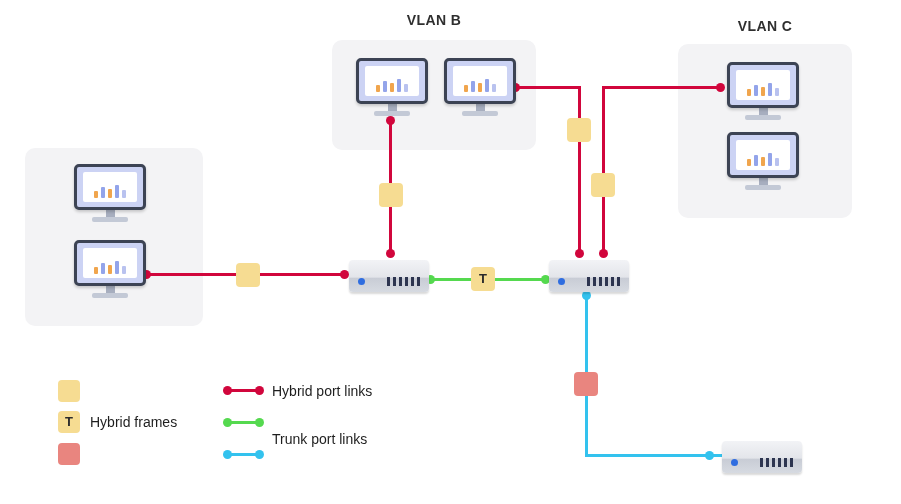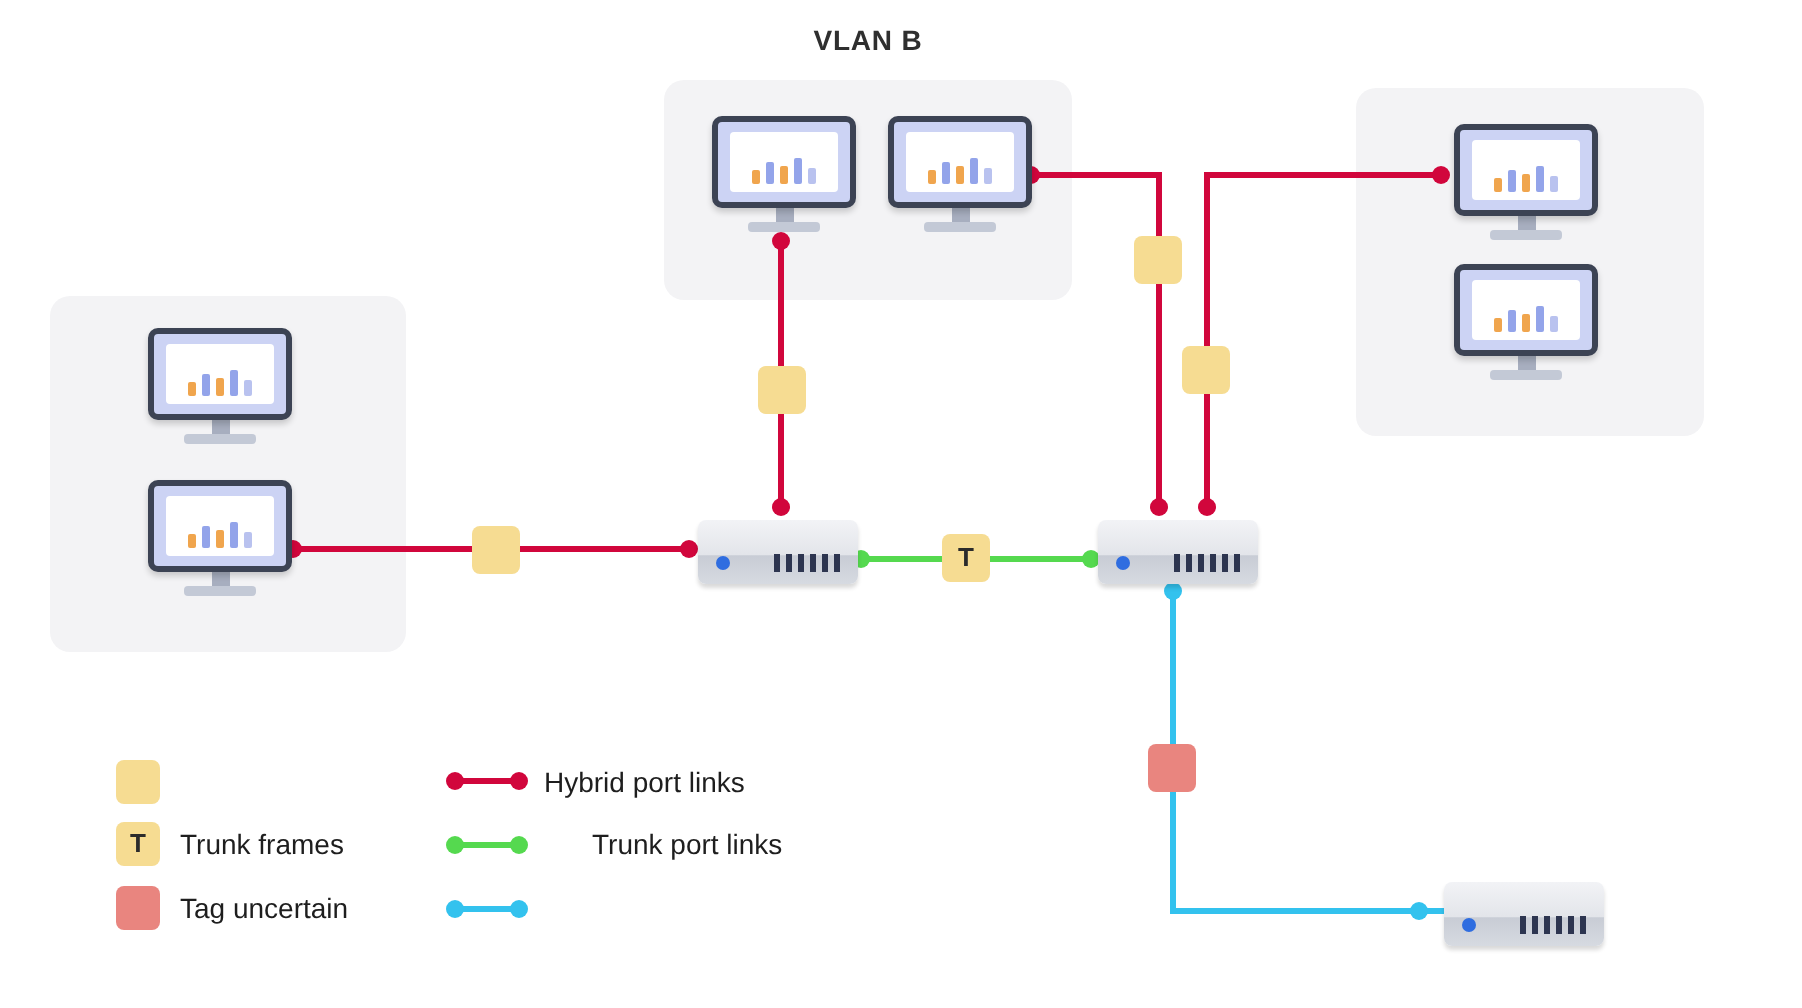--- a/index.html
+++ b/index.html
@@ -49,20 +49,21 @@
 </head>
 <body>
 
 <div id="stage">
 
   <div class="vlan-box" style="left:25px;top:148px;width:178px;height:178px;"></div>
   <div class="vlan-box" style="left:332px;top:40px;width:204px;height:110px;"></div>
   <div class="vlan-box" style="left:678px;top:44px;width:174px;height:174px;"></div>
 
   <div class="vlan-label" style="left:332px;top:12px;width:204px;">VLAN B</div>
+  <div class="vlan-label" style="left:678px;top:18px;width:174px;">VLAN C</div>
 
   <div class="line access" style="left:148px;top:273px;width:197px;height:3px;"></div>
   <div class="dot access" style="left:142px;top:270px;"></div>
   <div class="dot access" style="left:340px;top:270px;"></div>
 
   <div class="line access" style="left:389px;top:120px;width:3px;height:134px;"></div>
   <div class="dot access" style="left:386px;top:116px;"></div>
   <div class="dot access" style="left:386px;top:249px;"></div>
 
   <div class="line access" style="left:518px;top:86px;width:63px;height:3px;"></div>
@@ -206,32 +207,31 @@
         <i></i>
         <i></i>
       </span>
   </div>
 
   <div class="legend-square untagged" style="left:58px;top:380px;"></div>
 
   <div class="legend-square tagged" style="left:58px;top:411px;">
     <span class="tag-letter">T</span>
   </div>
-  <div class="legend-label" style="left:90px;top:411px;">Trunk frames</div>
+  <div class="legend-label" style="left:90px;top:411px;">Hybrid frames</div>
 
   <div class="legend-square uncertain" style="left:58px;top:443px;"></div>
-  <div class="legend-label" style="left:90px;top:443px;">Tag uncertain</div>
 
   <div class="line access" style="left:228px;top:389px;width:32px;height:3px;"></div>
   <div class="dot access" style="left:223px;top:386px;"></div>
   <div class="dot access" style="left:255px;top:386px;"></div>
   <div class="legend-label" style="left:272px;top:380px;">Hybrid port links</div>
 
   <div class="line trunk" style="left:228px;top:421px;width:32px;height:3px;"></div>
   <div class="dot trunk" style="left:223px;top:418px;"></div>
   <div class="dot trunk" style="left:255px;top:418px;"></div>
-  <div class="legend-label" style="left:272px;top:411px;margin-left:24px;">Trunk port links</div>
+  <div class="legend-label" style="left:272px;top:428px;">Trunk port links</div>
 
   <div class="line hybrid" style="left:228px;top:453px;width:32px;height:3px;"></div>
   <div class="dot hybrid" style="left:223px;top:450px;"></div>
   <div class="dot hybrid" style="left:255px;top:450px;"></div>
 
 </div>
 
 </body></html>

